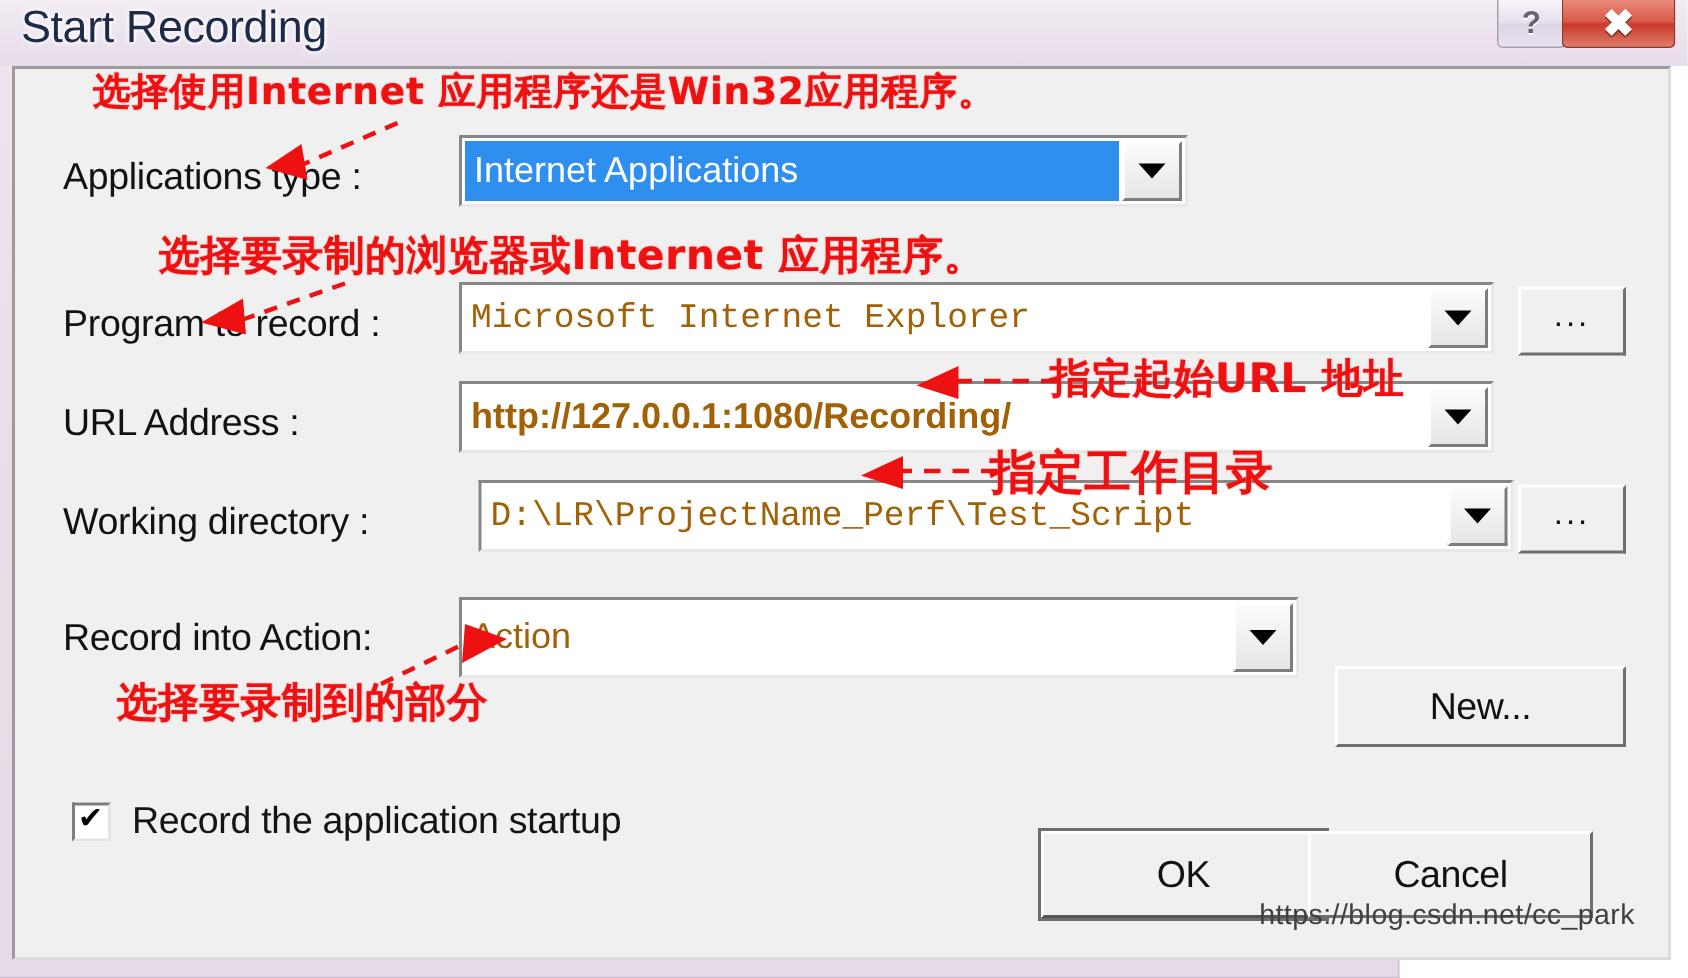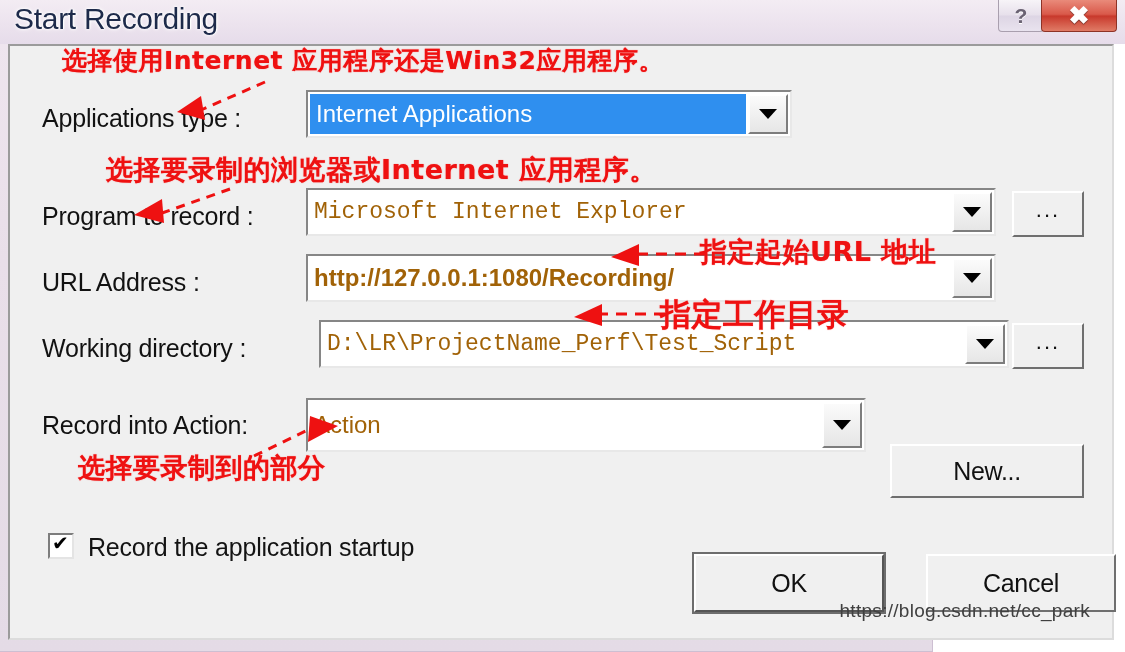--- a/index.html
+++ b/index.html
@@ -204,20 +204,21 @@
     border-color: #ffffff #555555 #555555 #ffffff;
     box-shadow: 0 0 0 2px #6d6d6d;
   }
 
   
   #startup-checkbox-row {
     position: absolute;
     left: 38px;
     top: 487px;
     display: flex;
+    align-items: center;
   }
   #startup-checkbox {
     width: 26px;
     height: 26px;
     box-sizing: border-box;
     background: #ffffff;
     border: 2px solid;
     border-color: #7d7d7d #e4e4e4 #e4e4e4 #7d7d7d;
     position: relative;
     flex: none;
@@ -328,21 +329,21 @@
     <div class="push-btn" style="left:880px; top:352px; width:194px; height:54px;margin-top:46px;">New...</div>
 
     <div id="startup-checkbox-row">
       <div id="startup-checkbox"></div>
       <div id="startup-checkbox-label">Record the application startup</div>
     </div>
 
 
     <div class="push-btn default" style="left:684px; top:508px; width:190px; height:58px;">OK</div>
 
-    <div class="push-btn" style="left:916px; top:508px; width:190px; height:58px;">Cancel</div>
+    <div class="push-btn" style="left:862px; top:508px; width:190px; height:58px;">Cancel</div>
 
     <div id="watermark">https://blog.csdn.net/cc_park</div>
   </div>
 
   <div class="annot" style="left:62px; top:44px; font-size:25px;">选择使用Internet 应用程序还是Win32应用程序。</div>
 
   <svg class="annot-arrow" style="left:165px; top:78px; width:110px; height:45px;" viewBox="0 0 110 45">
     <line x1="100" y1="4" x2="36" y2="32" stroke="#ee1111" stroke-width="3" stroke-dasharray="9,7"></line>
     <polygon points="36,18 12,34 40,42" fill="#ee1111"></polygon>
   </svg>

